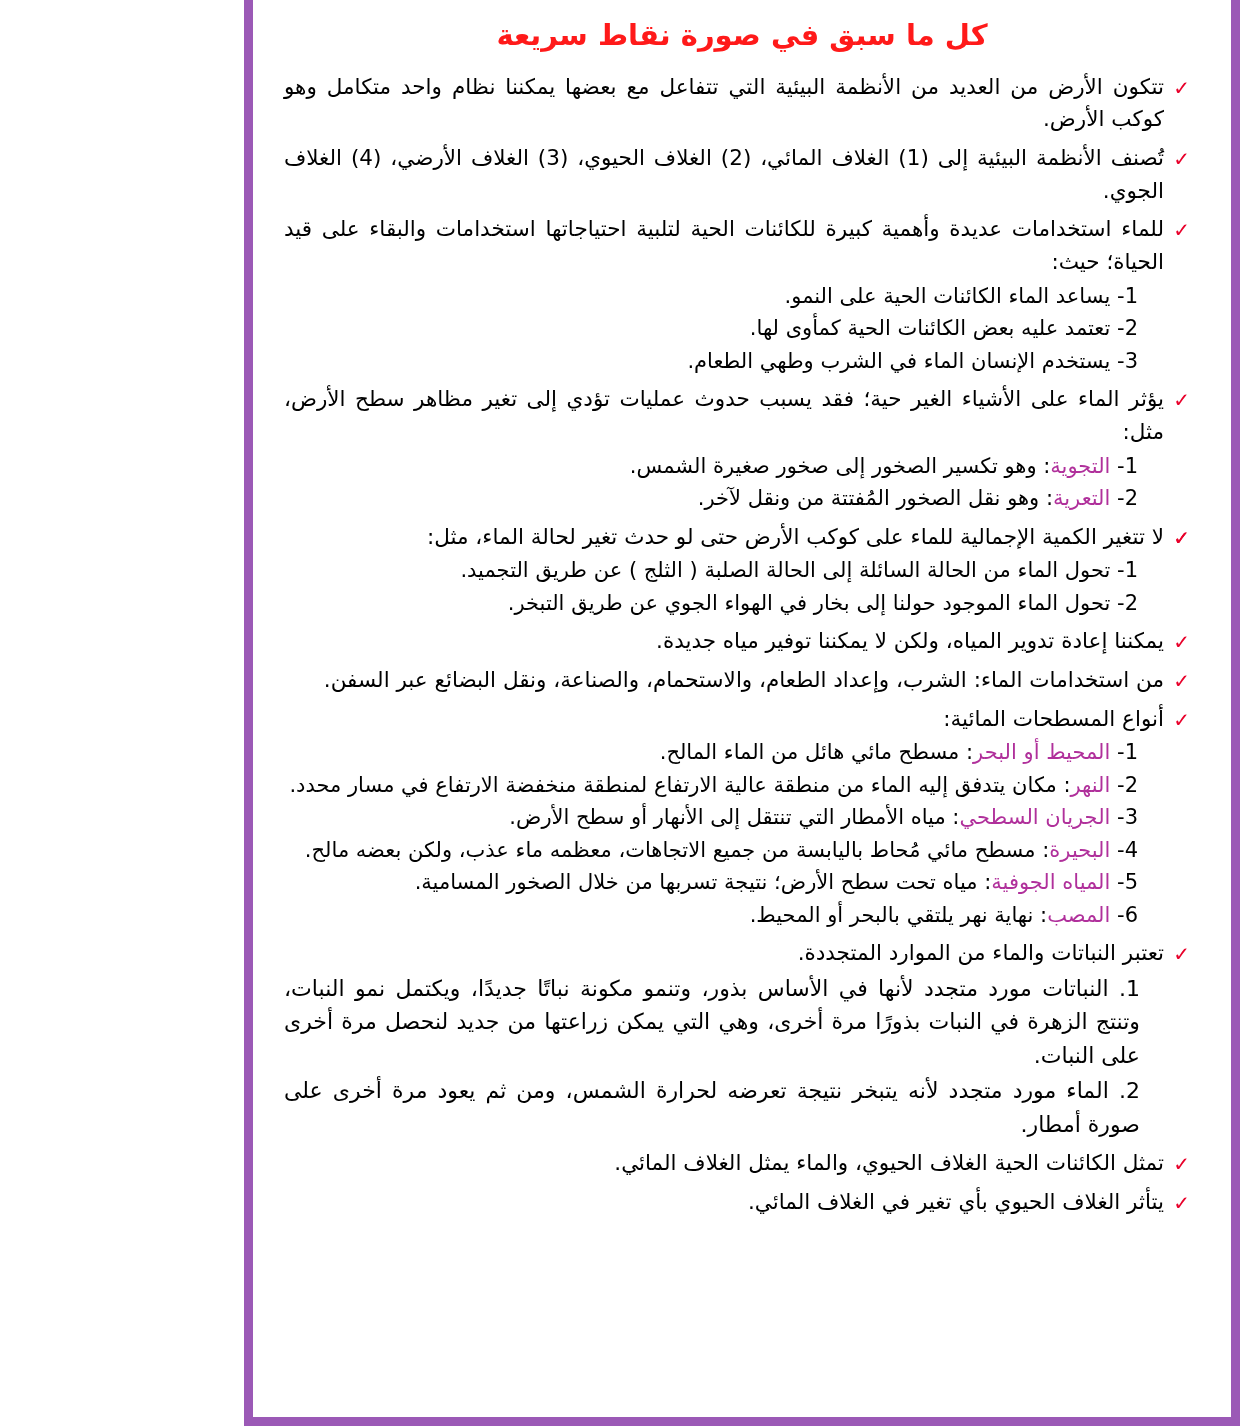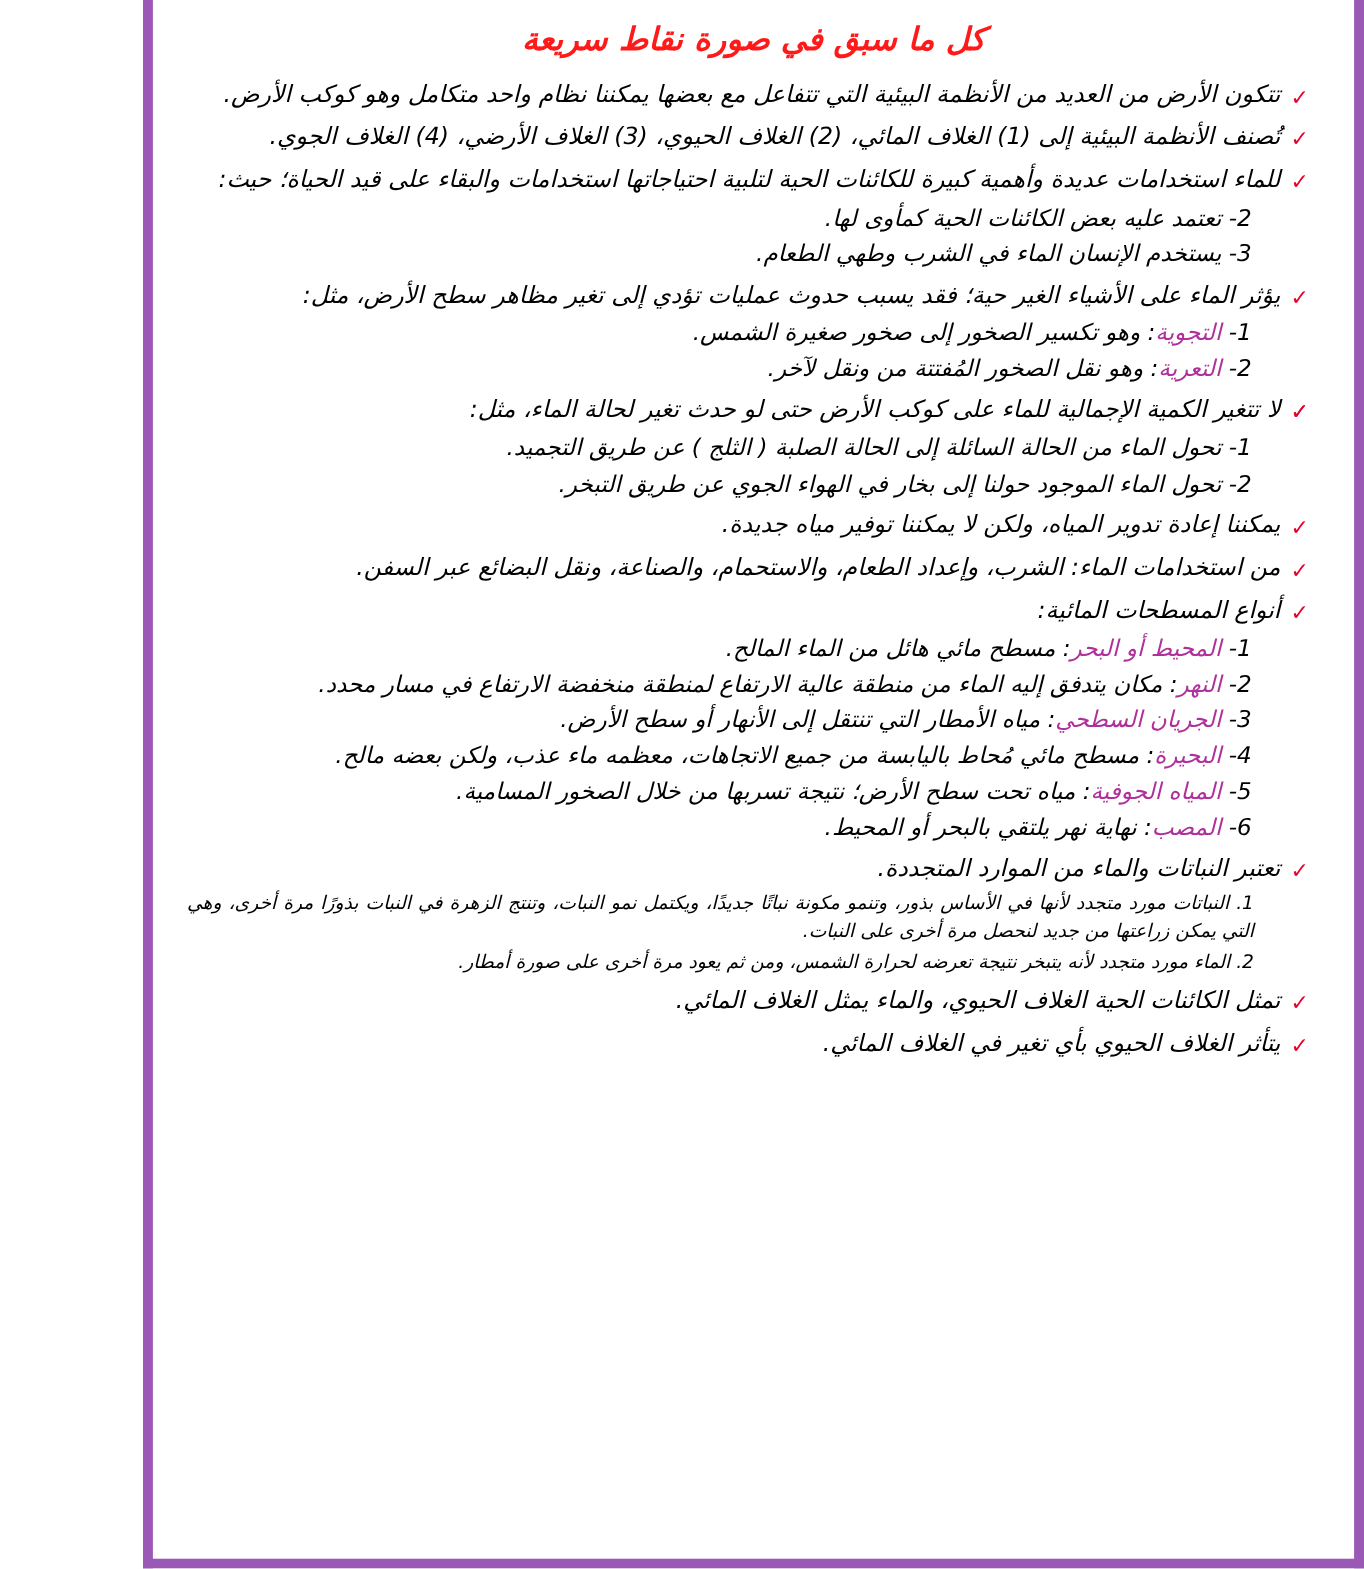--- a/index.html
+++ b/index.html
@@ -9,25 +9,24 @@
   }
   body {
     width: 1240px;
     min-height: 1426px;
     font-family: "DejaVu Sans", "Liberation Sans", sans-serif;
     color: #000000;
     position: relative;
   }
   .page {
     position: relative;
-    width: 1110px;
+    width: 996px;
     min-height: 1426px;
     box-sizing: border-box;
     padding: 10px 22px 20px 22px;
-    font-style: italic;
   }
   
   .rail-right {
     position: absolute;
     top: 0;
     right: 0;
     width: 9px;
     height: 1426px;
     background: #9b59b6;
   }
@@ -98,21 +97,21 @@
   .term {
     color: #b0309b;
     text-align: right;
   }
   .deep-list {
     list-style: none;
     margin: 2px 0 2px 0;
     padding: 0 24px 0 0;
   }
   .deep-list li {
-    font-size: 17px;
+    font-size: 22px;
     line-height: 1.52;
     margin-bottom: 2px;
     text-align: justify;
     text-align-last: right;
   }
 </style>
 </head>
 <body>
 
 <div class="page">
@@ -132,20 +131,24 @@
     <li class="bullet">
       <span class="check">✓</span>
       <span>تُصنف الأنظمة البيئية إلى (1) الغلاف المائي، (2) الغلاف الحيوي، (3) الغلاف الأرضي، (4) الغلاف الجوي.</span>
     </li>
 
     <li class="bullet">
       <span class="check">✓</span>
       <span>للماء استخدامات عديدة وأهمية كبيرة للكائنات الحية لتلبية احتياجاتها استخدامات والبقاء على قيد الحياة؛ حيث:</span>
       <ul class="sub-list">
         <li>
+          <span class="num">1-</span>
+          <span>يساعد الماء الكائنات الحية على النمو.</span>
+        </li>
+        <li>
           <span class="num">2-</span>
           <span>تعتمد عليه بعض الكائنات الحية كمأوى لها.</span>
         </li>
         <li>
           <span class="num">3-</span>
           <span>يستخدم الإنسان الماء في الشرب وطهي الطعام.</span>
         </li>
       </ul>
     </li>
 

